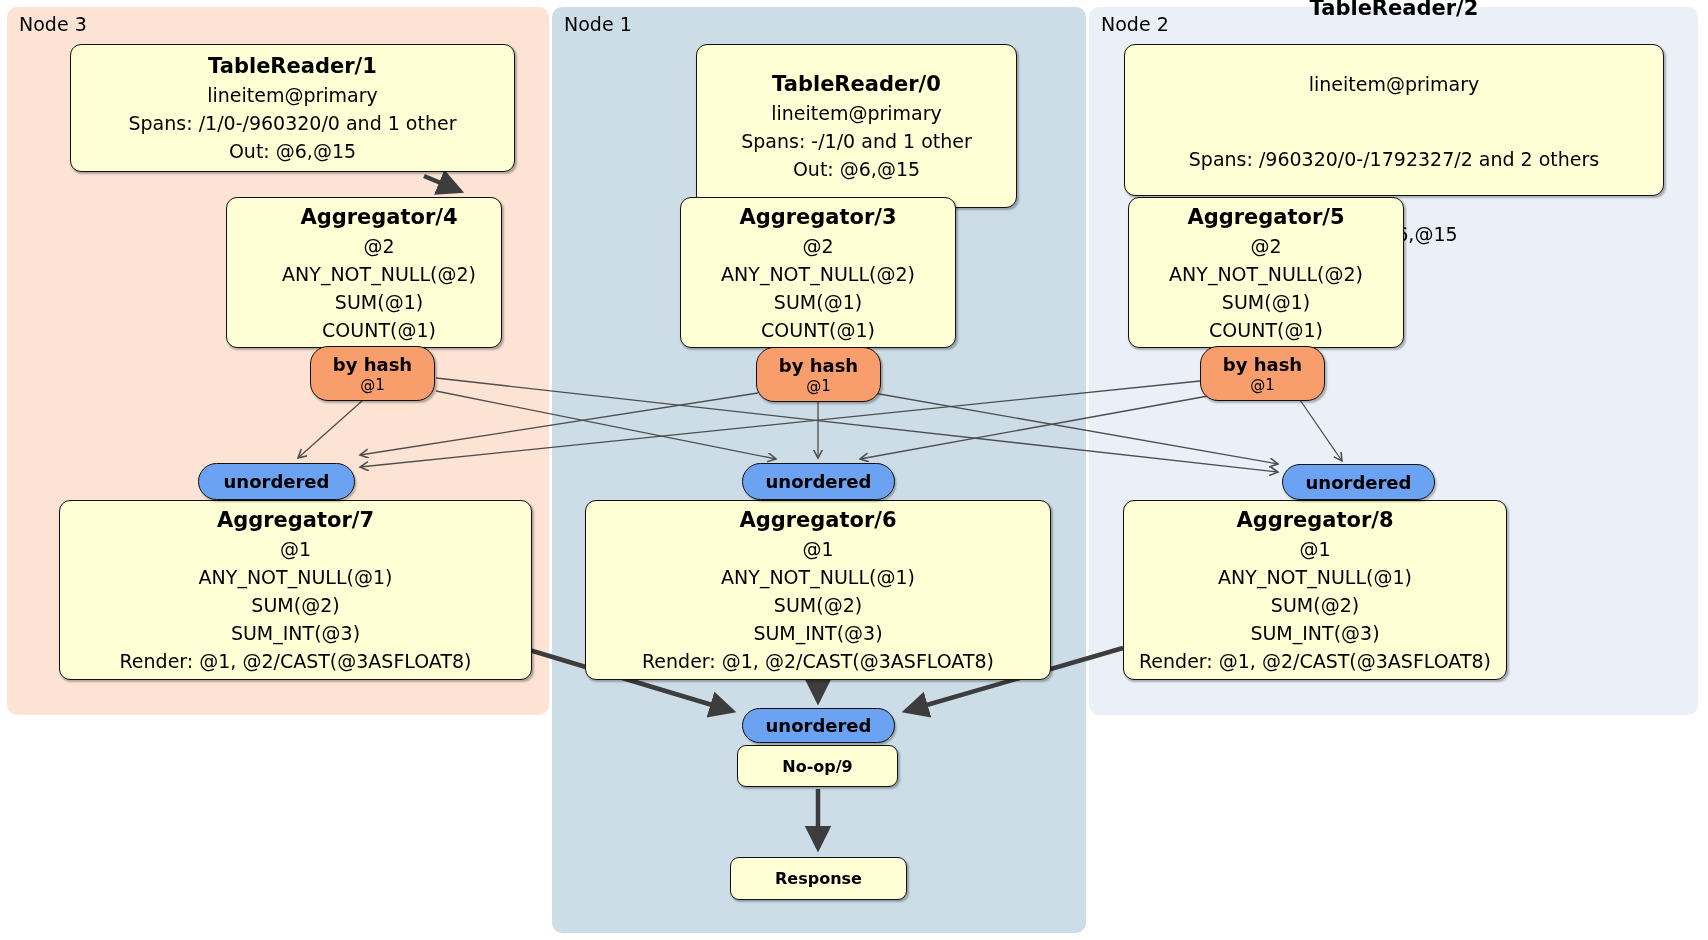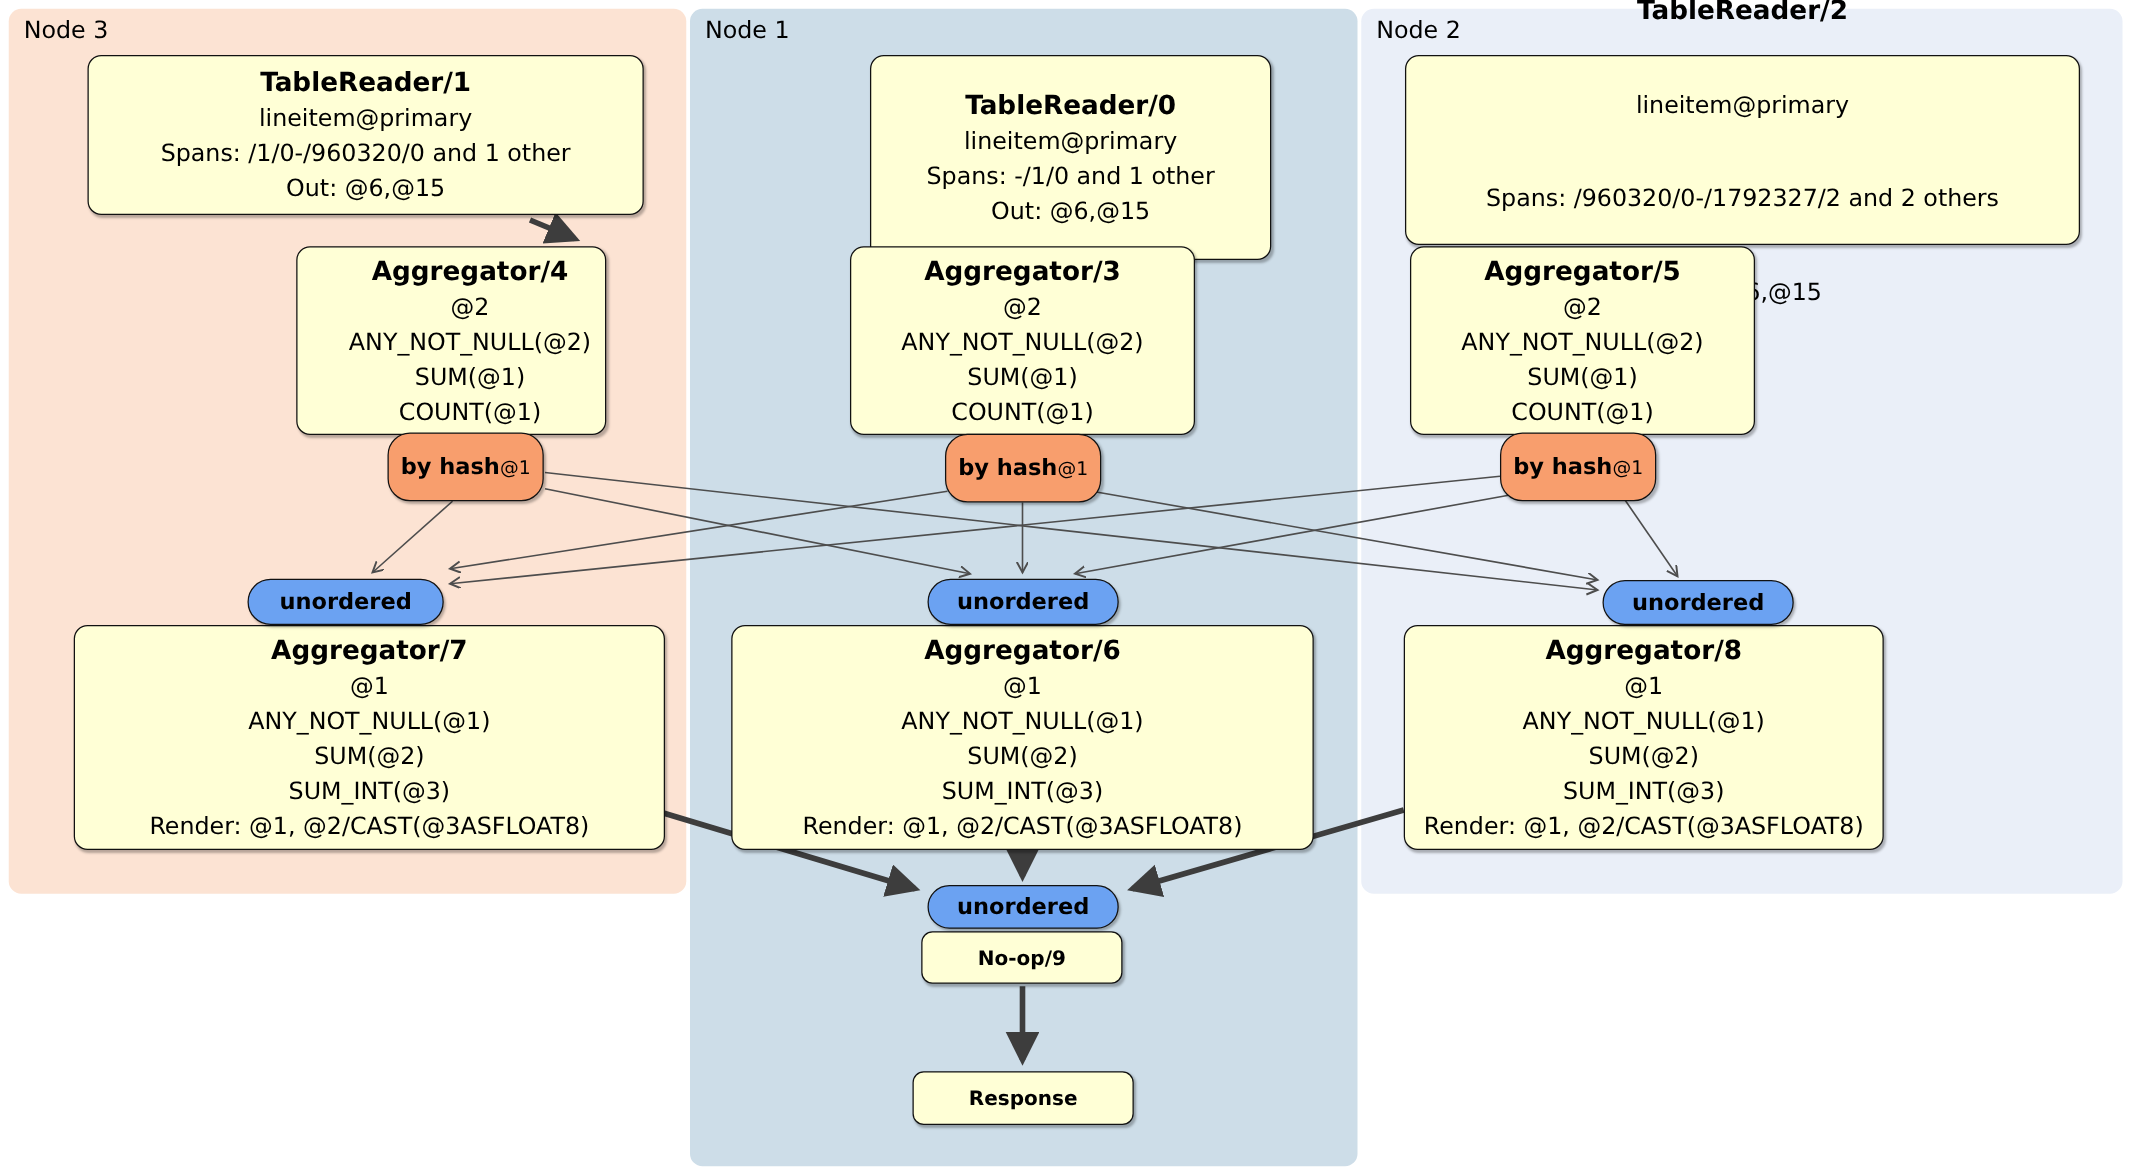--- a/index.html
+++ b/index.html
@@ -20,21 +20,21 @@
   .ybox{position:absolute;z-index:10;background:var(--box-bg);
     border:1.6px solid #111;border-radius:11px;
     box-shadow:1.5px 2px 2px rgba(0,0,0,0.28);
     display:flex;flex-direction:column;align-items:center;justify-content:center;
     text-align:center;padding:2px 6px;}
   .ybox .title{font-size:21px;font-weight:bold;line-height:30px;white-space:nowrap;}
   .ybox .bline{font-size:19px;line-height:28px;white-space:nowrap;}
   .router{position:absolute;z-index:12;background:var(--router-bg);
     border:1.6px solid #111;border-radius:18px;
     box-shadow:1.5px 2px 2px rgba(0,0,0,0.28);
-    display:flex;flex-direction:row;align-items:center;justify-content:center;text-align:center;}
+    display:flex;flex-direction:column;align-items:center;justify-content:center;text-align:center;}
   .router .rlabel{font-size:18px;font-weight:bold;line-height:22px;}
   .router .rkey{font-size:15px;line-height:18px;}
   .sync{position:absolute;z-index:12;background:var(--sync-bg);
     border:1.6px solid #111;border-radius:19px;
     box-shadow:1.5px 2px 2px rgba(0,0,0,0.28);
     display:flex;align-items:center;justify-content:center;
     font-size:18px;font-weight:bold;}
   .bigbox{position:absolute;z-index:10;background:var(--box-bg);
     border:1.8px solid #111;border-radius:9px;
     box-shadow:1.5px 2px 2px rgba(0,0,0,0.28);
@@ -97,21 +97,21 @@
     <div class="bline">Spans: -/1/0 and 1 other</div>
     <div class="bline">Out: @6,@15</div>
   </div>
   <div class="ybox" style="left:1124px;top:44px;width:540px;height:152px;gap:47px;">
     <div class="title">TableReader/2</div>
     <div class="bline">lineitem@primary</div>
     <div class="bline">Spans: /960320/0-/1792327/2 and 2 others</div>
     <div class="bline">Out: @6,@15</div>
   </div>
 
-  <div class="ybox" style="left:237px;top:197px;width:248px;height:151px;padding-left:36px;">
+  <div class="ybox" style="left:226px;top:197px;width:276px;height:151px;padding-left:36px;">
     <div class="title">Aggregator/4</div>
     <div class="bline">@2</div>
     <div class="bline">ANY_NOT_NULL(@2)</div>
     <div class="bline">SUM(@1)</div>
     <div class="bline">COUNT(@1)</div>
   </div>
   <div class="ybox" style="left:680px;top:197px;width:276px;height:151px;">
     <div class="title">Aggregator/3</div>
     <div class="bline">@2</div>
     <div class="bline">ANY_NOT_NULL(@2)</div>

